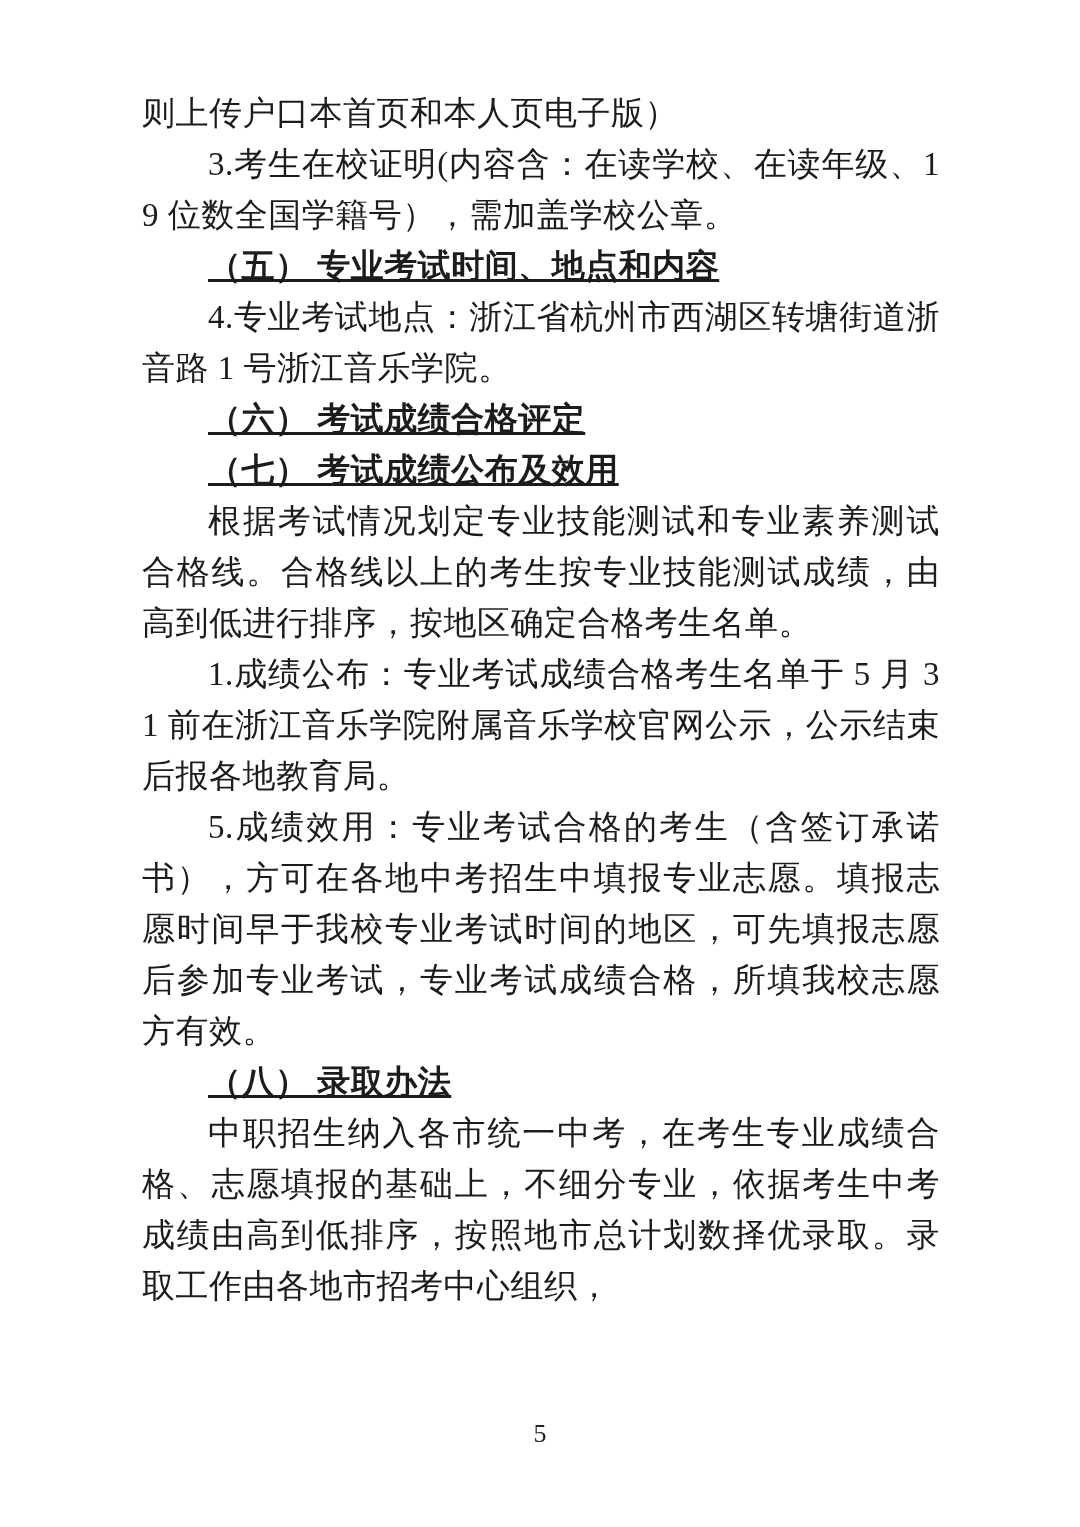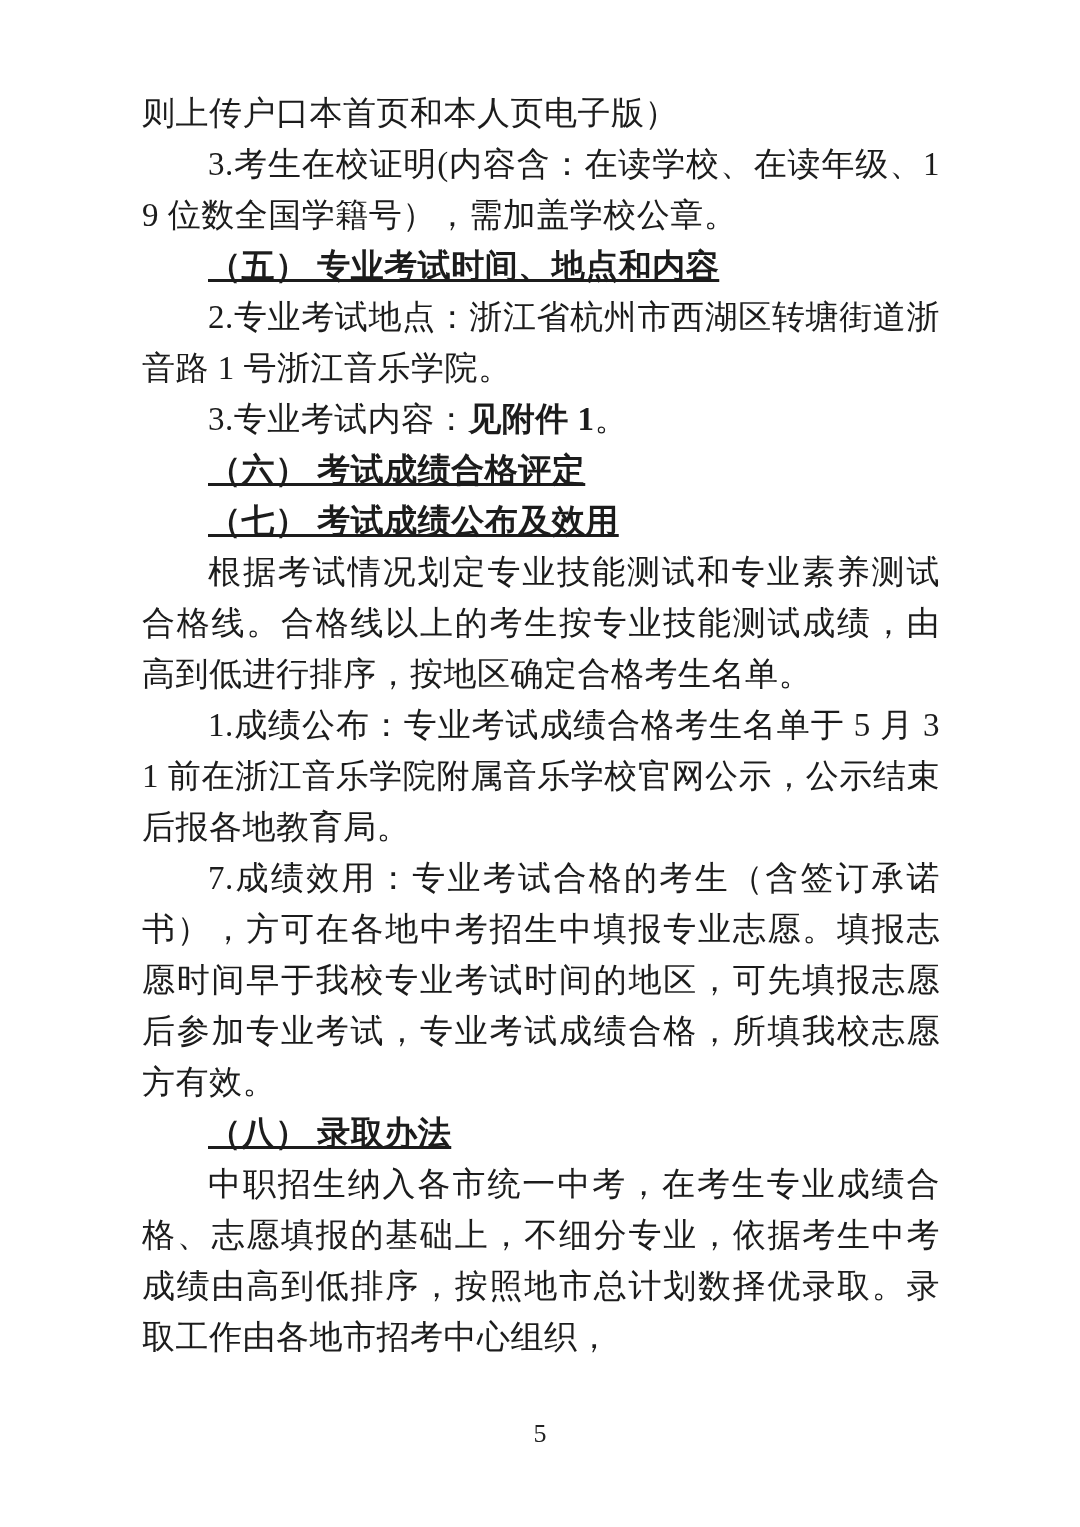--- a/index.html
+++ b/index.html
@@ -44,26 +44,25 @@
   }
 </style>
 </head>
 <body>
 
 <div class="page">
   <div class="content" id="doc-content">
       <p class="para"><span>则上传户口本首页和本人页电子版）</span></p>
       <p class="para indent"><span>3.考生在校证明(内容含：在读学校、在读年级、19 位数全国学籍号），需加盖学校公章。</span></p>
       <p class="para indent heading"><span class="bold">（五） 专业考试时间、地点和内容</span></p>
-      <p class="para indent"><span>2.专业考试地点：浙江省杭州市西湖区转塘街道浙音路 1 号浙江音乐学院。</span></p>
-      <p class="para indent"><span>3.专业考试内容：</span><span class="bold">见附件 1</span><span>。</span></p>
+      <p class="para indent"><span>4.专业考试地点：浙江省杭州市西湖区转塘街道浙音路 1 号浙江音乐学院。</span></p>
       <p class="para indent heading"><span class="bold">（六） 考试成绩合格评定</span></p>
       <p class="para indent heading"><span class="bold">（七） 考试成绩公布及效用</span></p>
       <p class="para indent"><span>根据考试情况划定专业技能测试和专业素养测试合格线。合格线以上的考生按专业技能测试成绩，由高到低进行排序，按地区确定合格考生名单。</span></p>
       <p class="para indent"><span>1.成绩公布：专业考试成绩合格考生名单于 5 月 31 前在浙江音乐学院附属音乐学校官网公示，公示结束后报各地教育局。</span></p>
-      <p class="para indent"><span>7.成绩效用：专业考试合格的考生（含签订承诺书），方可在各地中考招生中填报专业志愿。填报志愿时间早于我校专业考试时间的地区，可先填报志愿后参加专业考试，专业考试成绩合格，所填我校志愿方有效。</span></p>
+      <p class="para indent"><span>5.成绩效用：专业考试合格的考生（含签订承诺书），方可在各地中考招生中填报专业志愿。填报志愿时间早于我校专业考试时间的地区，可先填报志愿后参加专业考试，专业考试成绩合格，所填我校志愿方有效。</span></p>
       <p class="para indent heading"><span class="bold">（八） 录取办法</span></p>
       <p class="para indent"><span>中职招生纳入各市统一中考，在考生专业成绩合格、志愿填报的基础上，不细分专业，依据考生中考成绩由高到低排序，按照地市总计划数择优录取。录取工作由各地市招考中心组织，</span></p>
     </div>
   <div class="page-footer">
     <span>5</span>
   </div>
 </div>
 
 </body></html>

